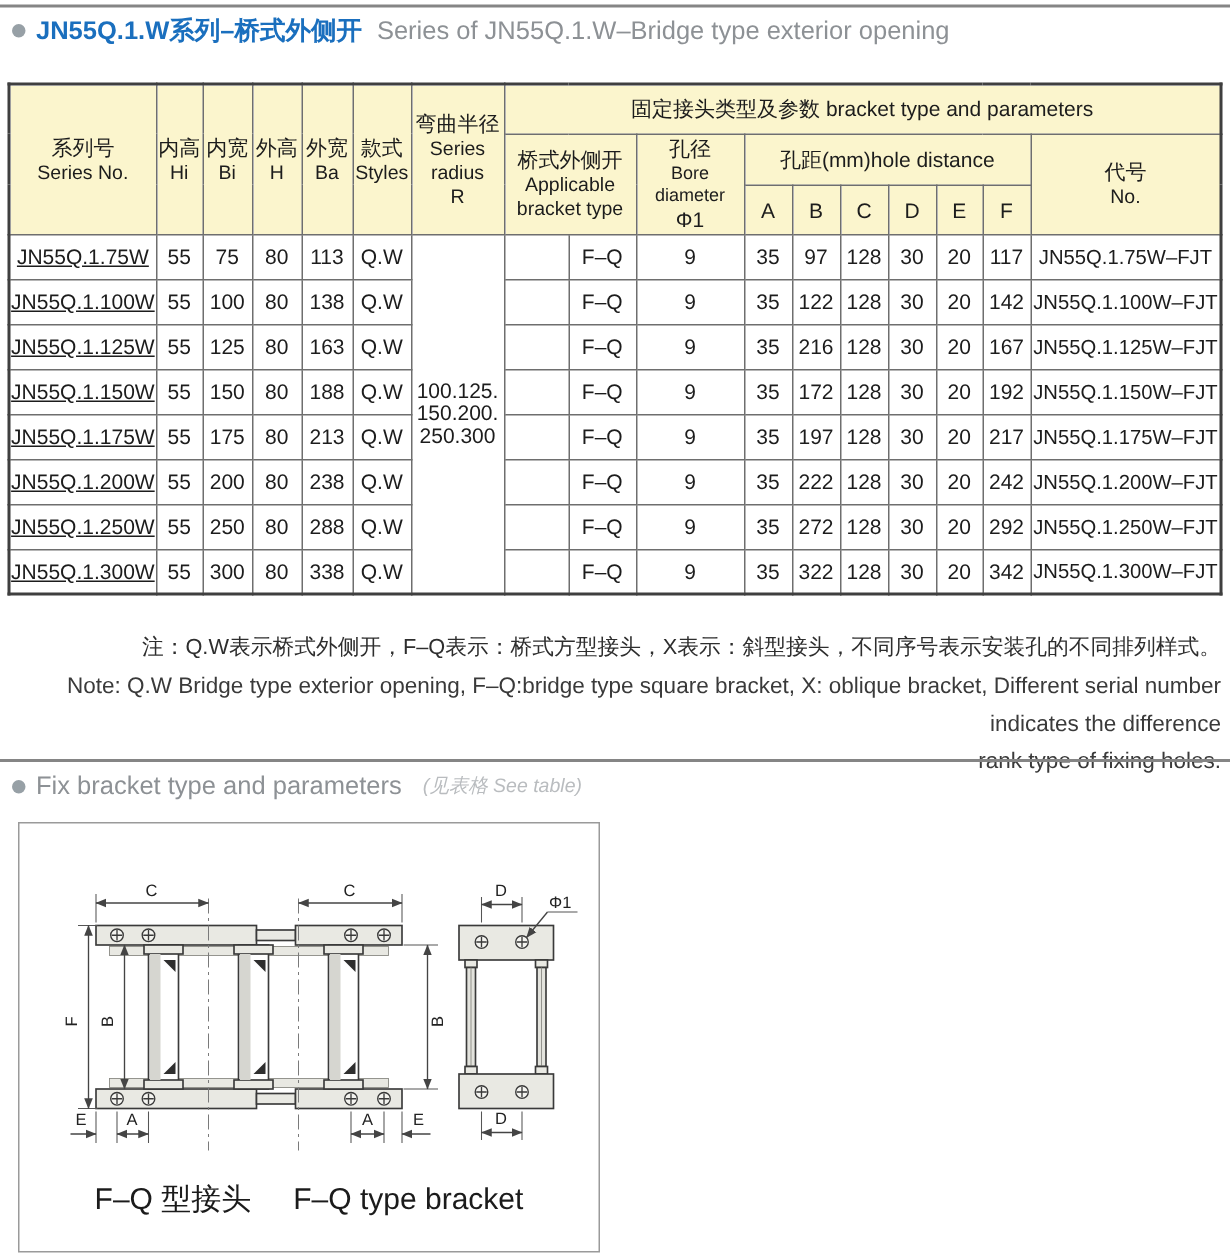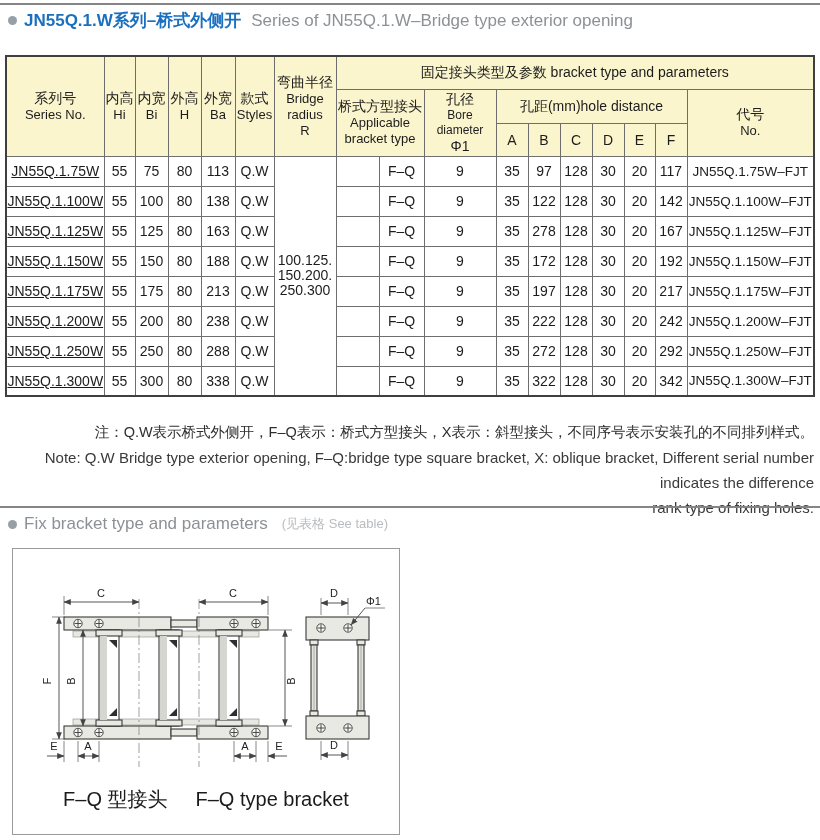--- a/index.html
+++ b/index.html
@@ -8,21 +8,21 @@
         font-family:"Liberation Sans", sans-serif;color:#1c1c1c;}
   .rule{position:absolute;left:0;width:820px;height:2px;background:#858585;}
   .rule-top{top:3px;}
   .rule-mid{top:506px;}
   .title-row{position:absolute;left:8px;display:flex;align-items:center;white-space:nowrap;}
   .title-row.t1{top:9px;}
   .title-row.t2{top:514px;}
   .bullet{width:9px;height:9px;border-radius:50%;background:#97a0a6;margin-right:7px;flex:0 0 auto;}
   .title-zh{font-size:17px;font-weight:bold;color:#1a6fbe;margin-right:10px;}
   .title-en{font-size:17px;color:#8d9195;}
-  .title-paren{font-size:13px;color:#b9bcbf;margin-left:14px;}
+  .title-paren{font-size:13px;color:#b9bcbf;margin-left:14px;font-style:italic;}
 
   table.spec{position:absolute;left:5px;top:55px;width:810px;border-collapse:collapse;
              table-layout:fixed;font-size:14px;}
   table.spec th,table.spec td{border:1px solid #6e6e6e;padding:0;text-align:center;
              vertical-align:middle;font-weight:normal;overflow:hidden;}
   table.spec{border:2px solid #3f3f3f;}
   table.spec thead th{background:#fbf5cd;}
   .hzh{font-size:14px;line-height:17px;}
   .hen{font-size:13px;line-height:16px;}
   .hen-sm{font-size:12px;line-height:15px;}
@@ -100,31 +100,31 @@
         <th rowspan="3">
           <div class="hzh">外宽</div>
           <div class="hen">Ba</div>
         </th>
         <th rowspan="3">
           <div class="hzh">款式</div>
           <div class="hen">Styles</div>
         </th>
         <th rowspan="3">
           <div class="hzh">弯曲半径</div>
-          <div class="hen">Bridge</div>
+          <div class="hen">Series</div>
           <div class="hen">radius</div>
           <div class="hen">R</div>
         </th>
         <th colspan="10">
           <div class="hzh">固定接头类型及参数 bracket type and parameters</div>
         </th>
       </tr>
       <tr class="hrow2">
         <th colspan="2" rowspan="2">
-          <div class="hzh">桥式方型接头</div>
+          <div class="hzh">桥式外侧开</div>
           <div class="hen">Applicable</div>
           <div class="hen">bracket type</div>
         </th>
         <th rowspan="2">
           <div class="hzh">孔径</div>
           <div class="hen-sm">Bore diameter</div>
           <div class="hzh">Φ1</div>
         </th>
         <th colspan="6">
           <div class="hzh">孔距(mm)hole distance</div>
@@ -189,21 +189,21 @@
         <td class="cell-series">JN55Q.1.125W</td>
         <td>55</td>
         <td>125</td>
         <td>80</td>
         <td>163</td>
         <td>Q.W</td>
         <td></td>
         <td>F–Q</td>
         <td>9</td>
         <td>35</td>
-        <td>278</td>
+        <td>216</td>
         <td>128</td>
         <td>30</td>
         <td>20</td>
         <td>167</td>
         <td class="cell-code">JN55Q.1.125W–FJT</td>
       </tr>
       <tr>
         <td class="cell-series">JN55Q.1.150W</td>
         <td>55</td>
         <td>150</td>

